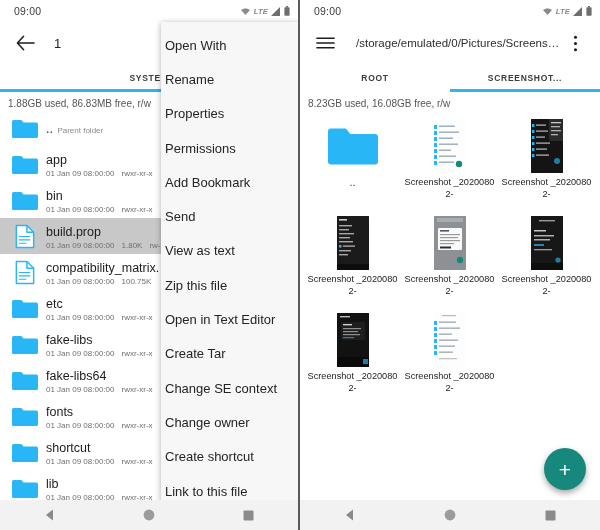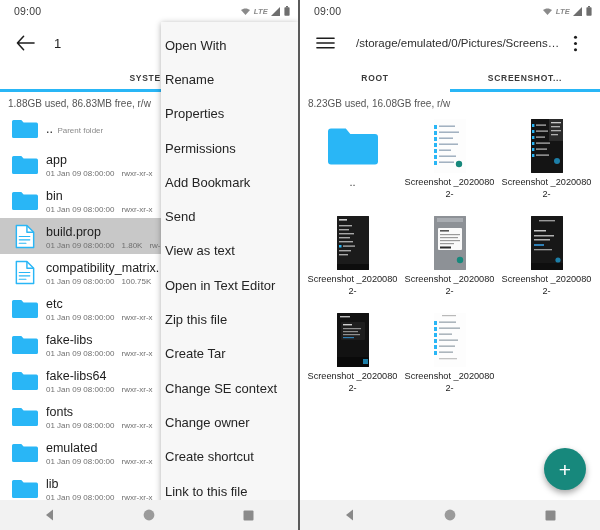--- a/index.html
+++ b/index.html
@@ -410,21 +410,21 @@
         </span>
       </div>
 
       <div class="file-row">
         <span class="f-icon">
           <svg width="28" height="21" viewBox="0 0 28 21">
               <path d="M1 3.5 A1.6 1.6 0 0 1 2.6 1.9 H10.3 L12.6 4.6 H25.4 A1.6 1.6 0 0 1 27 6.2 V18.4 A1.6 1.6 0 0 1 25.4 20 H2.6 A1.6 1.6 0 0 1 1 18.4 Z" fill="#29b6f6"></path>
             </svg>
         </span>
         <span class="f-text">
-          <span class="f-name">emulated</span>
+          <span class="f-name">shortcut</span>
           <span class="f-meta">
             <span>01 Jan 09 08:00:00</span>
             <span>rwxr-xr-x</span>
           </span>
         </span>
       </div>
 
       <div class="file-row">
         <span class="f-icon">
           <svg width="28" height="21" viewBox="0 0 28 21">
@@ -443,22 +443,22 @@
     </div>
 
     <div class="ctxmenu">
       <div class="ctx-item">Open With</div>
       <div class="ctx-item">Rename</div>
       <div class="ctx-item">Properties</div>
       <div class="ctx-item">Permissions</div>
       <div class="ctx-item">Add Bookmark</div>
       <div class="ctx-item">Send</div>
       <div class="ctx-item">View as text</div>
+      <div class="ctx-item">Zip this file</div>
       <div class="ctx-item">Open in Text Editor</div>
-      <div class="ctx-item">Zip this file</div>
       <div class="ctx-item">Create Tar</div>
       <div class="ctx-item">Change SE context</div>
       <div class="ctx-item">Change owner</div>
       <div class="ctx-item">Create shortcut</div>
       <div class="ctx-item">Link to this file</div>
     </div>
 
     <div class="navbar">
       <span class="navbtn">
         <svg width="14" height="14" viewBox="0 0 14 14">

